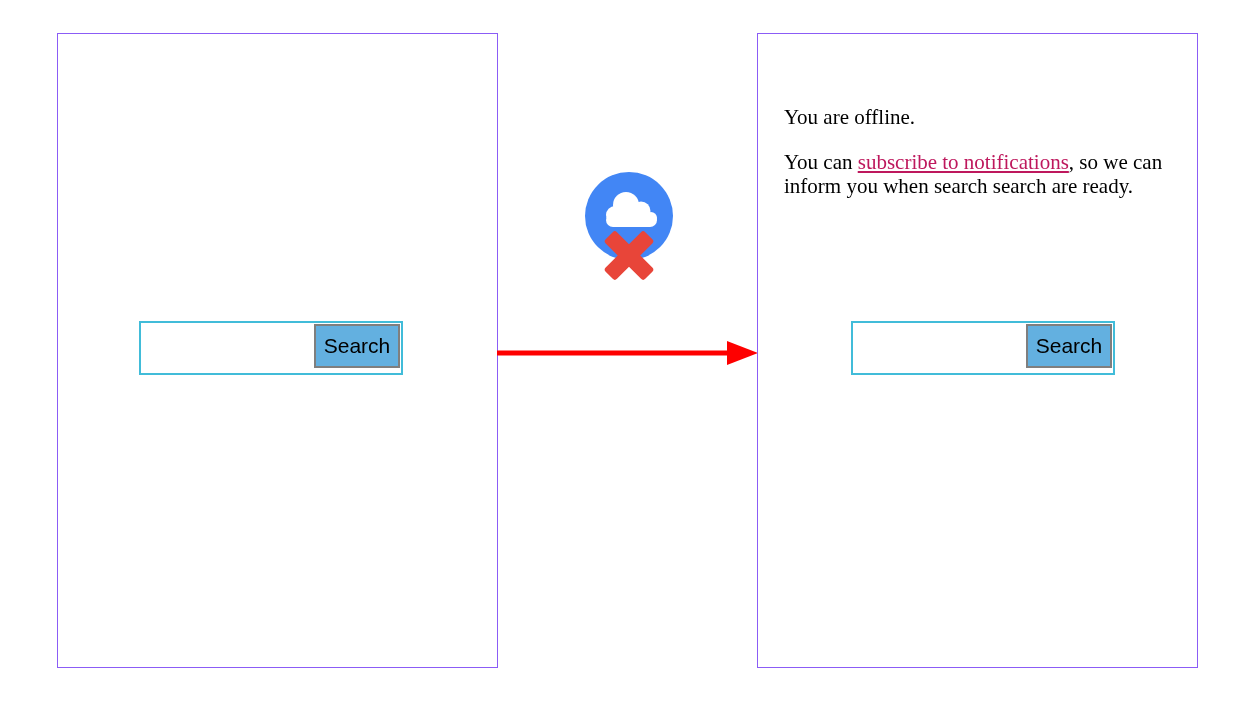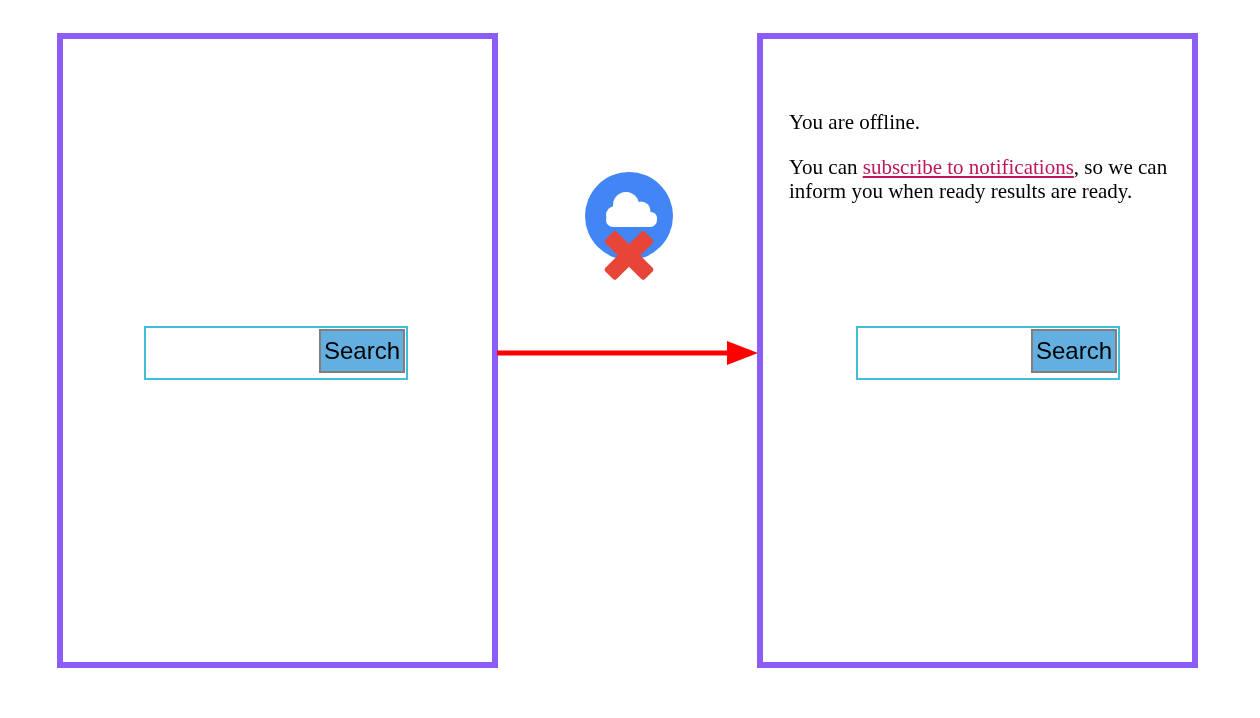--- a/index.html
+++ b/index.html
@@ -2,21 +2,21 @@
 <html><head>
 <meta charset="utf-8">
 <style>
   html,body{margin:0;padding:0;background:#ffffff;}
   body{
     width:1260px;height:718px;position:relative;overflow:hidden;
     font-family:"Liberation Serif", serif;
   }
   .screen{
     position:absolute;top:33px;width:441px;height:635px;
-    border:6px solid #8b5cf6;background:#ffffff;box-sizing:border-box;
+    border:1px solid #8b5cf6;background:#ffffff;box-sizing:border-box;
   }
   .screen-before{left:57px;}
   .screen-after{left:757px;}
 
   .message{
     position:absolute;left:26px;top:72px;width:414px;
     font-size:21px;line-height:1.14;color:#000000;
   }
   .message p{margin:0;}
   .message p + p{margin-top:21px;}
@@ -29,21 +29,21 @@
   .screen-before .search-box{left:81px;}
   .screen-after  .search-box{left:93px;}
   .search-input{
     position:absolute;left:2px;top:2px;width:166px;height:42px;
     border:none;outline:none;background:transparent;
     font-family:"Liberation Sans", sans-serif;font-size:20px;padding:0 6px;
   }
   .search-btn{
     position:absolute;top:1px;right:1px;width:86px;height:44px;
     background:#63b0e0;border:2px solid #7f7f7f;box-sizing:border-box;
-    font-family:"Liberation Sans", sans-serif;font-size:24px;color:#000000;
+    font-family:"Liberation Sans", sans-serif;font-size:21px;color:#000000;
     display:flex;align-items:center;justify-content:center;cursor:pointer;
     padding:0;
   }
 
   .arrow-svg{position:absolute;left:497px;top:339px;}
   .icon-svg{position:absolute;left:584px;top:171px;}
 </style>
 </head>
 <body>
 
@@ -75,21 +75,21 @@
     <line x1="0" y1="14" x2="234" y2="14" stroke="#fe0000" stroke-width="5"></line>
     <polygon points="230,2 261,14 230,26" fill="#fe0000"></polygon>
   </svg>
 
   <div class="screen screen-after">
     <div class="message">
       <p>
         <span>You are offline.</span>
       </p>
       <p>
-        <span>You can </span><a href="#">subscribe to notifications</a><span>, so we can inform you when ready results are ready.</span>
+        <span>You can </span><a href="#">subscribe to notifications</a><span>, so we can inform you when search search are ready.</span>
       </p>
     </div>
     <div class="search-box">
       <input class="search-input" type="text" value="" style="">
       <button class="search-btn">Search</button>
     </div>
   </div>
 
 </div>
 

